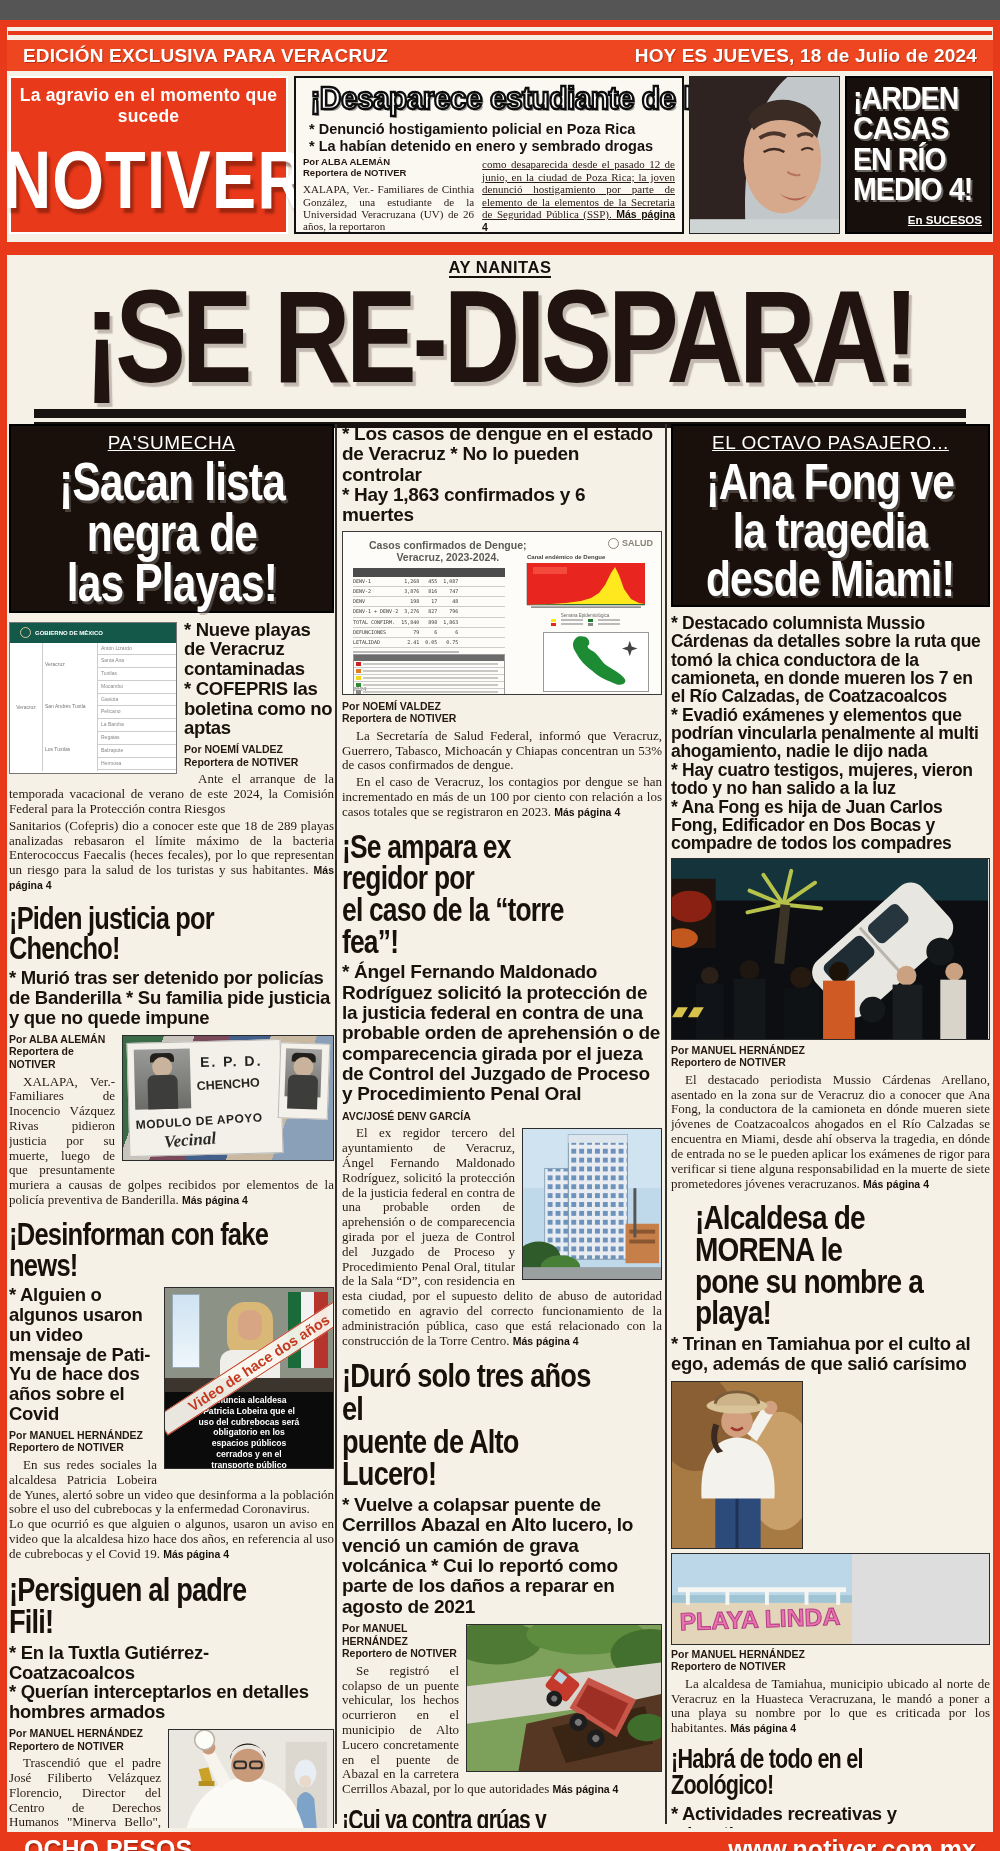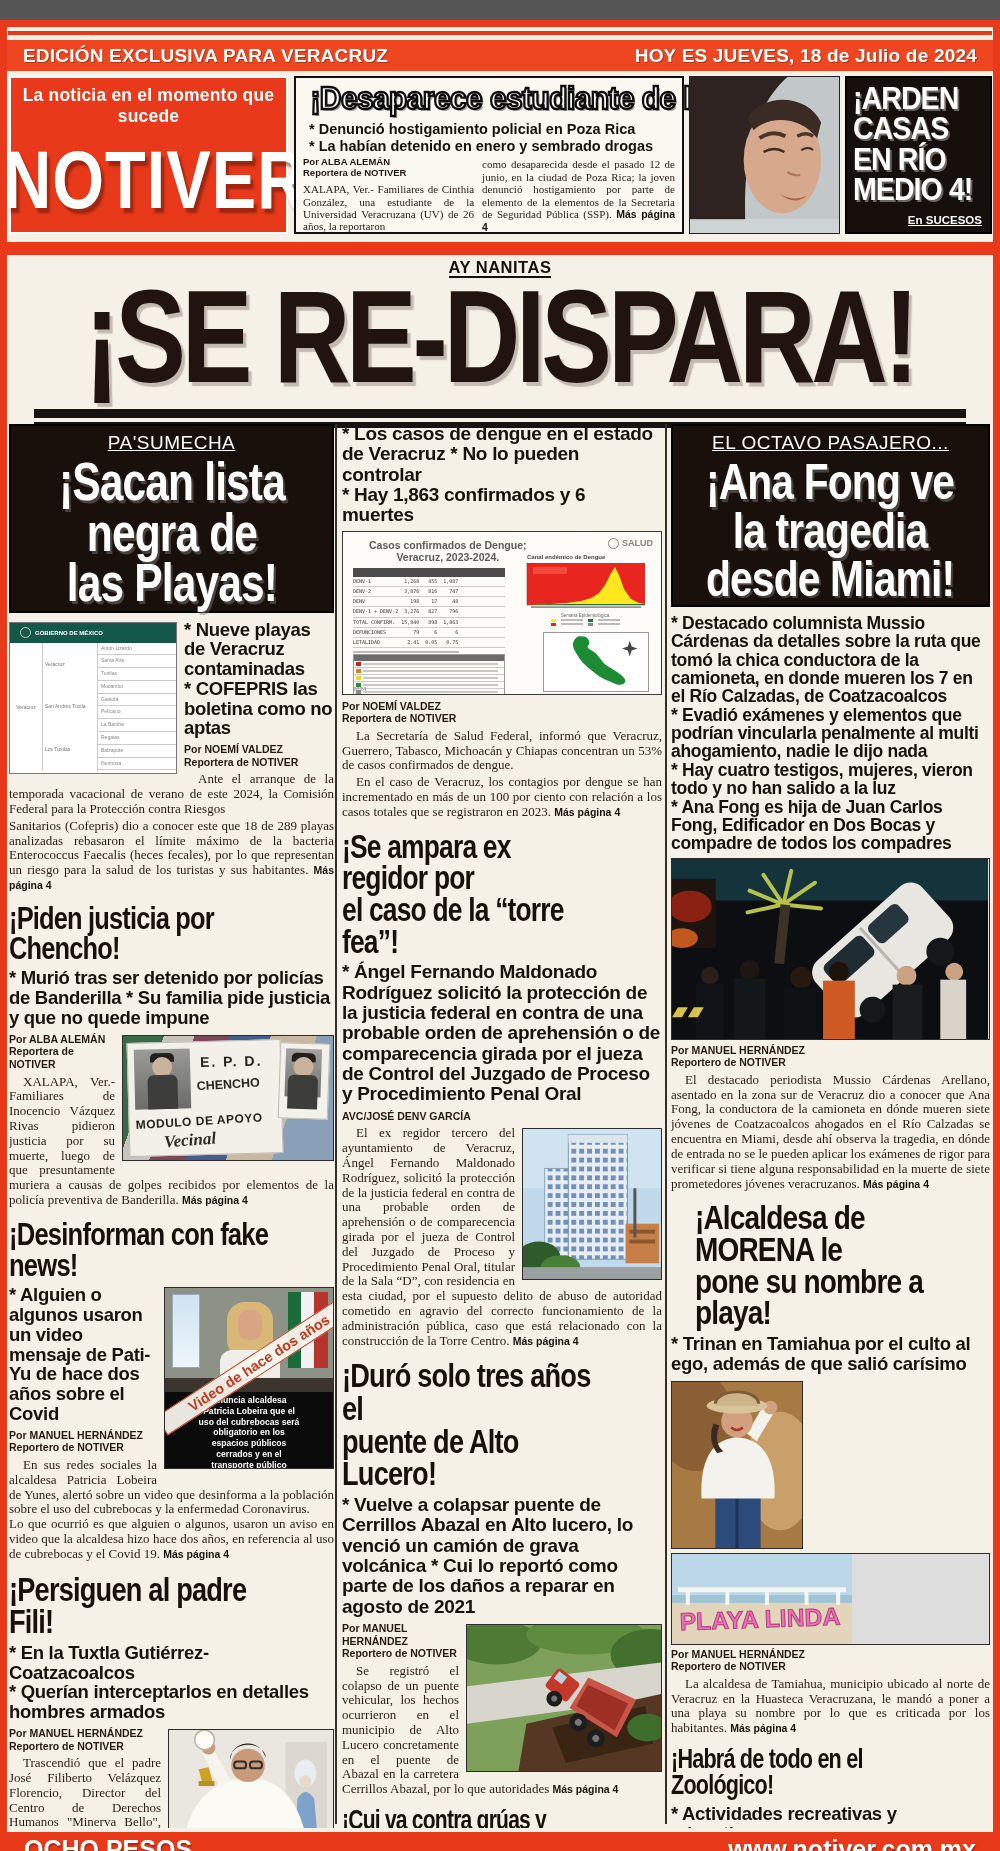--- a/index.html
+++ b/index.html
@@ -26,21 +26,21 @@
       border:2px solid #101010;padding:3px 7px;box-sizing:border-box;}
   .lead-title{font-size:31px;font-weight:700;text-align:center;color:#fff;letter-spacing:-.5px;
       -webkit-text-stroke:2.4px #0d0d0d;text-shadow:2px 2px 0 rgba(0,0,0,.35);
       transform:scaleX(.96);transform-origin:center;white-space:nowrap;}
   .lead-bullets{font-size:14.5px;font-weight:700;color:#16110c;line-height:1.15;margin:4px 0 3px 6px;}
   .lead-cols{display:flex;gap:8px;}
   .lead-c1{width:46%;}
   .lead-by{font-size:9.5px;font-weight:700;line-height:1.15;color:#241810;}
   .lead-body{font-family:"Liberation Serif",serif;font-size:11px;line-height:1.13;color:#281a12;
       text-align:justify;margin-top:4px;}
-  .lead-c2 .lead-body{margin-top:1px;}
+  .lead-c2 .lead-body{margin-top:1px;text-decoration:underline;}
   .mh-photo{position:absolute;left:681px;top:0;width:151px;height:158px;border:1px solid #222;
       box-sizing:border-box;overflow:hidden;}
   .arden-box{position:absolute;left:837px;top:0;width:147px;height:158px;background:#170f0b;
       border:2px solid #000;box-sizing:border-box;color:#fff;padding:6px 6px;}
   .arden-title{font-size:31px;font-weight:700;line-height:.98;letter-spacing:-1px;
       display:inline-block;transform:scaleX(.92);transform-origin:left top;
       text-shadow:2px 2px 0 #6b655f;}
   .arden-kicker{position:absolute;right:8px;bottom:6px;font-size:11.5px;font-weight:700;
       text-decoration:underline;}
   .red-bar{position:absolute;top:222px;left:0;right:0;height:13px;background:#e8391a;}
@@ -193,21 +193,21 @@
   <div class="top-edge"></div>
   <div class="top-line"></div>
 
   <div class="top-banner">
     <span>EDICIÓN EXCLUSIVA PARA VERACRUZ</span>
     <span>HOY ES JUEVES, 18 de Julio de 2024</span>
   </div>
 
   <div class="masthead">
     <div class="logo-box">
-      <div class="logo-tag">La noticia en el momento que sucede</div>
+      <div class="logo-tag">La agravio en el momento que sucede</div>
       <div class="logo-brand">NOTIVER</div>
     </div>
 
     <div class="lead-box">
       <div class="lead-title">¡Desaparece estudiante de la UV!</div>
       <div class="lead-bullets pre">* Denunció hostigamiento policial en Poza Rica
 * La habían detenido en enero y sembrado drogas</div>
       <div class="lead-cols">
         <div class="lead-c1">
           <div class="lead-by">

